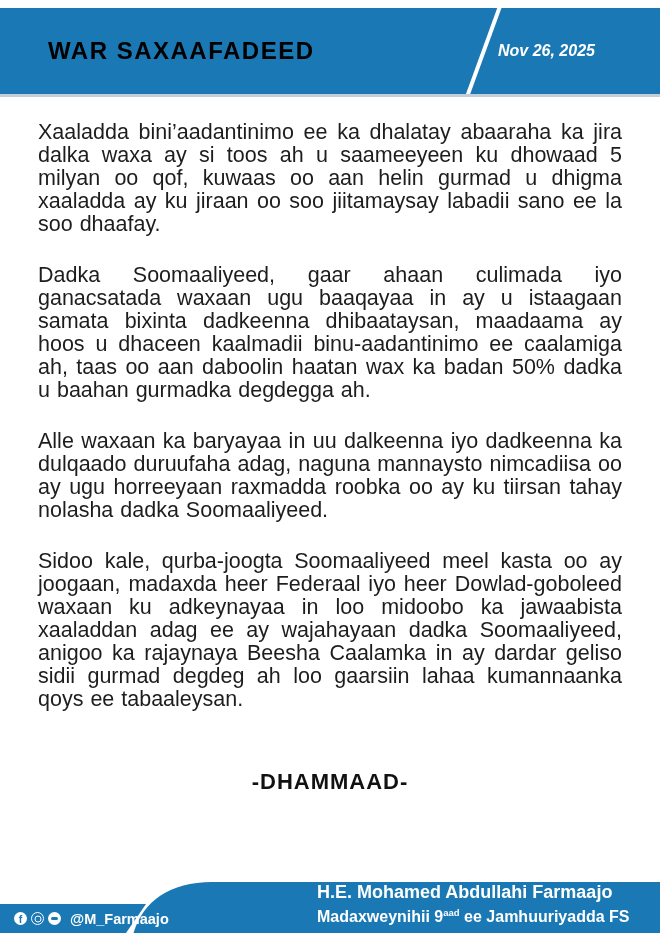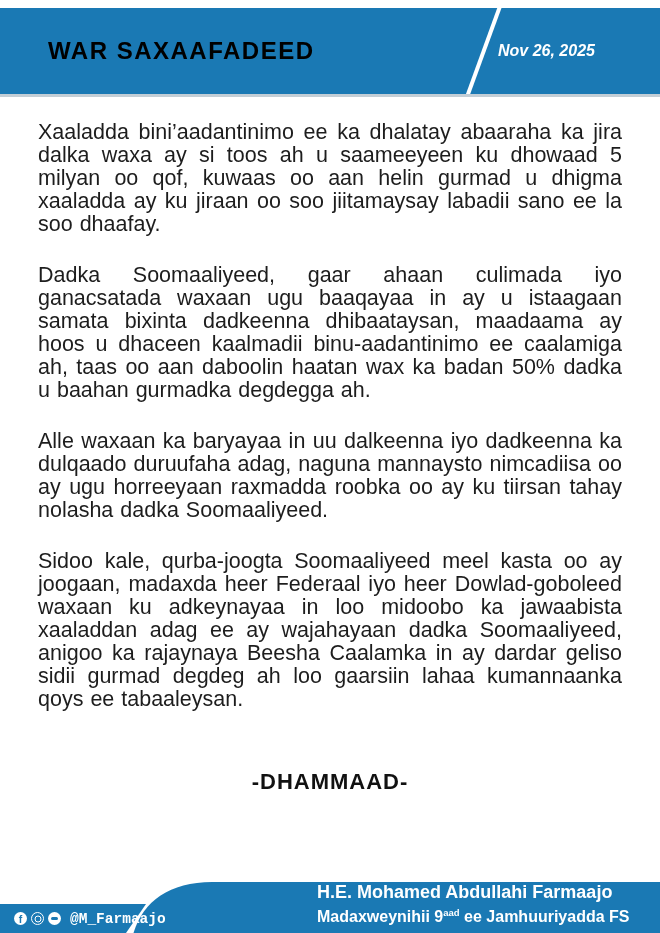--- a/index.html
+++ b/index.html
@@ -88,21 +88,20 @@
     align-items: center;
     gap: 4px;
     color: #ffffff;
     height: 17px;
   }
   .handle {
     font-size: 14.5px;
     font-weight: 700;
     margin-left: 5px;
     white-space: nowrap;
-    font-family: Liberation Mono, monospace;
   }
   .icon {
     width: 13px; height: 13px;
     border-radius: 50%;
     position: relative;
     display: inline-block;
     flex: 0 0 auto;
   }
   .icon-fb { background: #ffffff; }
   .icon-fb::before {

